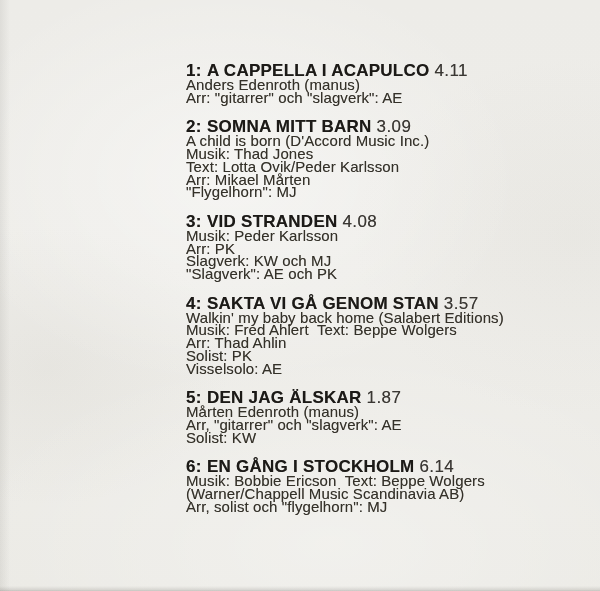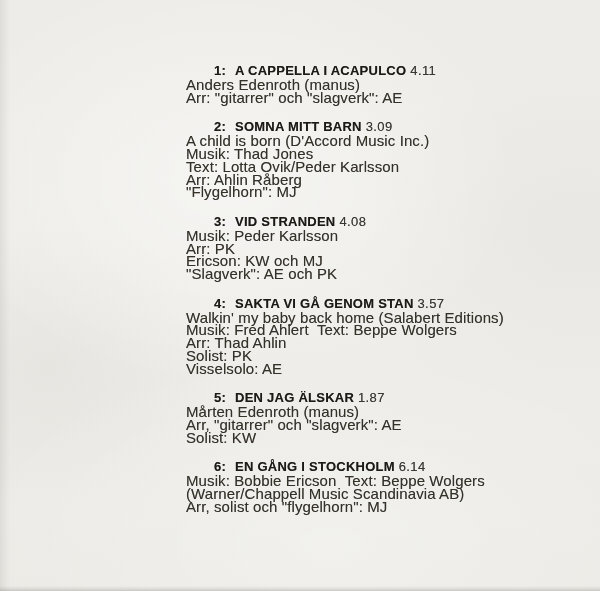--- a/index.html
+++ b/index.html
@@ -43,29 +43,28 @@
   }
   .tracklist {
     position: absolute;
     left: 186px;
     top: 64px;
   }
   .track {
     margin: 0 0 16px 0;
   }
   .track-heading {
-    font-size: 13px;
+    font-size: 17px;
     line-height: 14px;
     font-weight: bold;
     color: #1c1a17;
     letter-spacing: 0.25px;
     white-space: pre;
     margin-bottom: 1px;
     text-shadow: 0 0 0.5px rgba(40,38,34,0.55);
-    margin-left: 28px;
   }
   .track-num {
     display: inline-block;
     width: 21px;
   }
   .track-dur {
     font-weight: normal;
     color: #3a3733;
     letter-spacing: 0.4px;
   }
@@ -89,29 +88,29 @@
       <div class="track-heading"><span class="track-num">1:</span><span class="track-title">A CAPPELLA I ACAPULCO</span><span> </span><span class="track-dur">4.11</span></div>
       <div class="track-line">Anders Edenroth (manus)</div>
       <div class="track-line">Arr: "gitarrer" och "slagverk": AE</div>
     </section>
 
     <section class="track">
       <div class="track-heading"><span class="track-num">2:</span><span class="track-title">SOMNA MITT BARN</span><span> </span><span class="track-dur">3.09</span></div>
       <div class="track-line">A child is born (D'Accord Music Inc.)</div>
       <div class="track-line">Musik: Thad Jones</div>
       <div class="track-line">Text: Lotta Ovik/Peder Karlsson</div>
-      <div class="track-line">Arr: Ahlin Råberg</div>
+      <div class="track-line">Arr: Mikael Mårten</div>
       <div class="track-line">"Flygelhorn": MJ</div>
     </section>
 
     <section class="track">
       <div class="track-heading"><span class="track-num">3:</span><span class="track-title">VID STRANDEN</span><span> </span><span class="track-dur">4.08</span></div>
       <div class="track-line">Musik: Peder Karlsson</div>
       <div class="track-line">Arr: PK</div>
-      <div class="track-line">Ericson: KW och MJ</div>
+      <div class="track-line">Slagverk: KW och MJ</div>
       <div class="track-line">"Slagverk": AE och PK</div>
     </section>
 
     <section class="track">
       <div class="track-heading"><span class="track-num">4:</span><span class="track-title">SAKTA VI GÅ GENOM STAN</span><span> </span><span class="track-dur">3.57</span></div>
       <div class="track-line">Walkin' my baby back home (Salabert Editions)</div>
       <div class="track-line">Musik: Fred Ahlert  Text: Beppe Wolgers</div>
       <div class="track-line">Arr: Thad Ahlin</div>
       <div class="track-line">Solist: PK</div>
       <div class="track-line">Visselsolo: AE</div>

